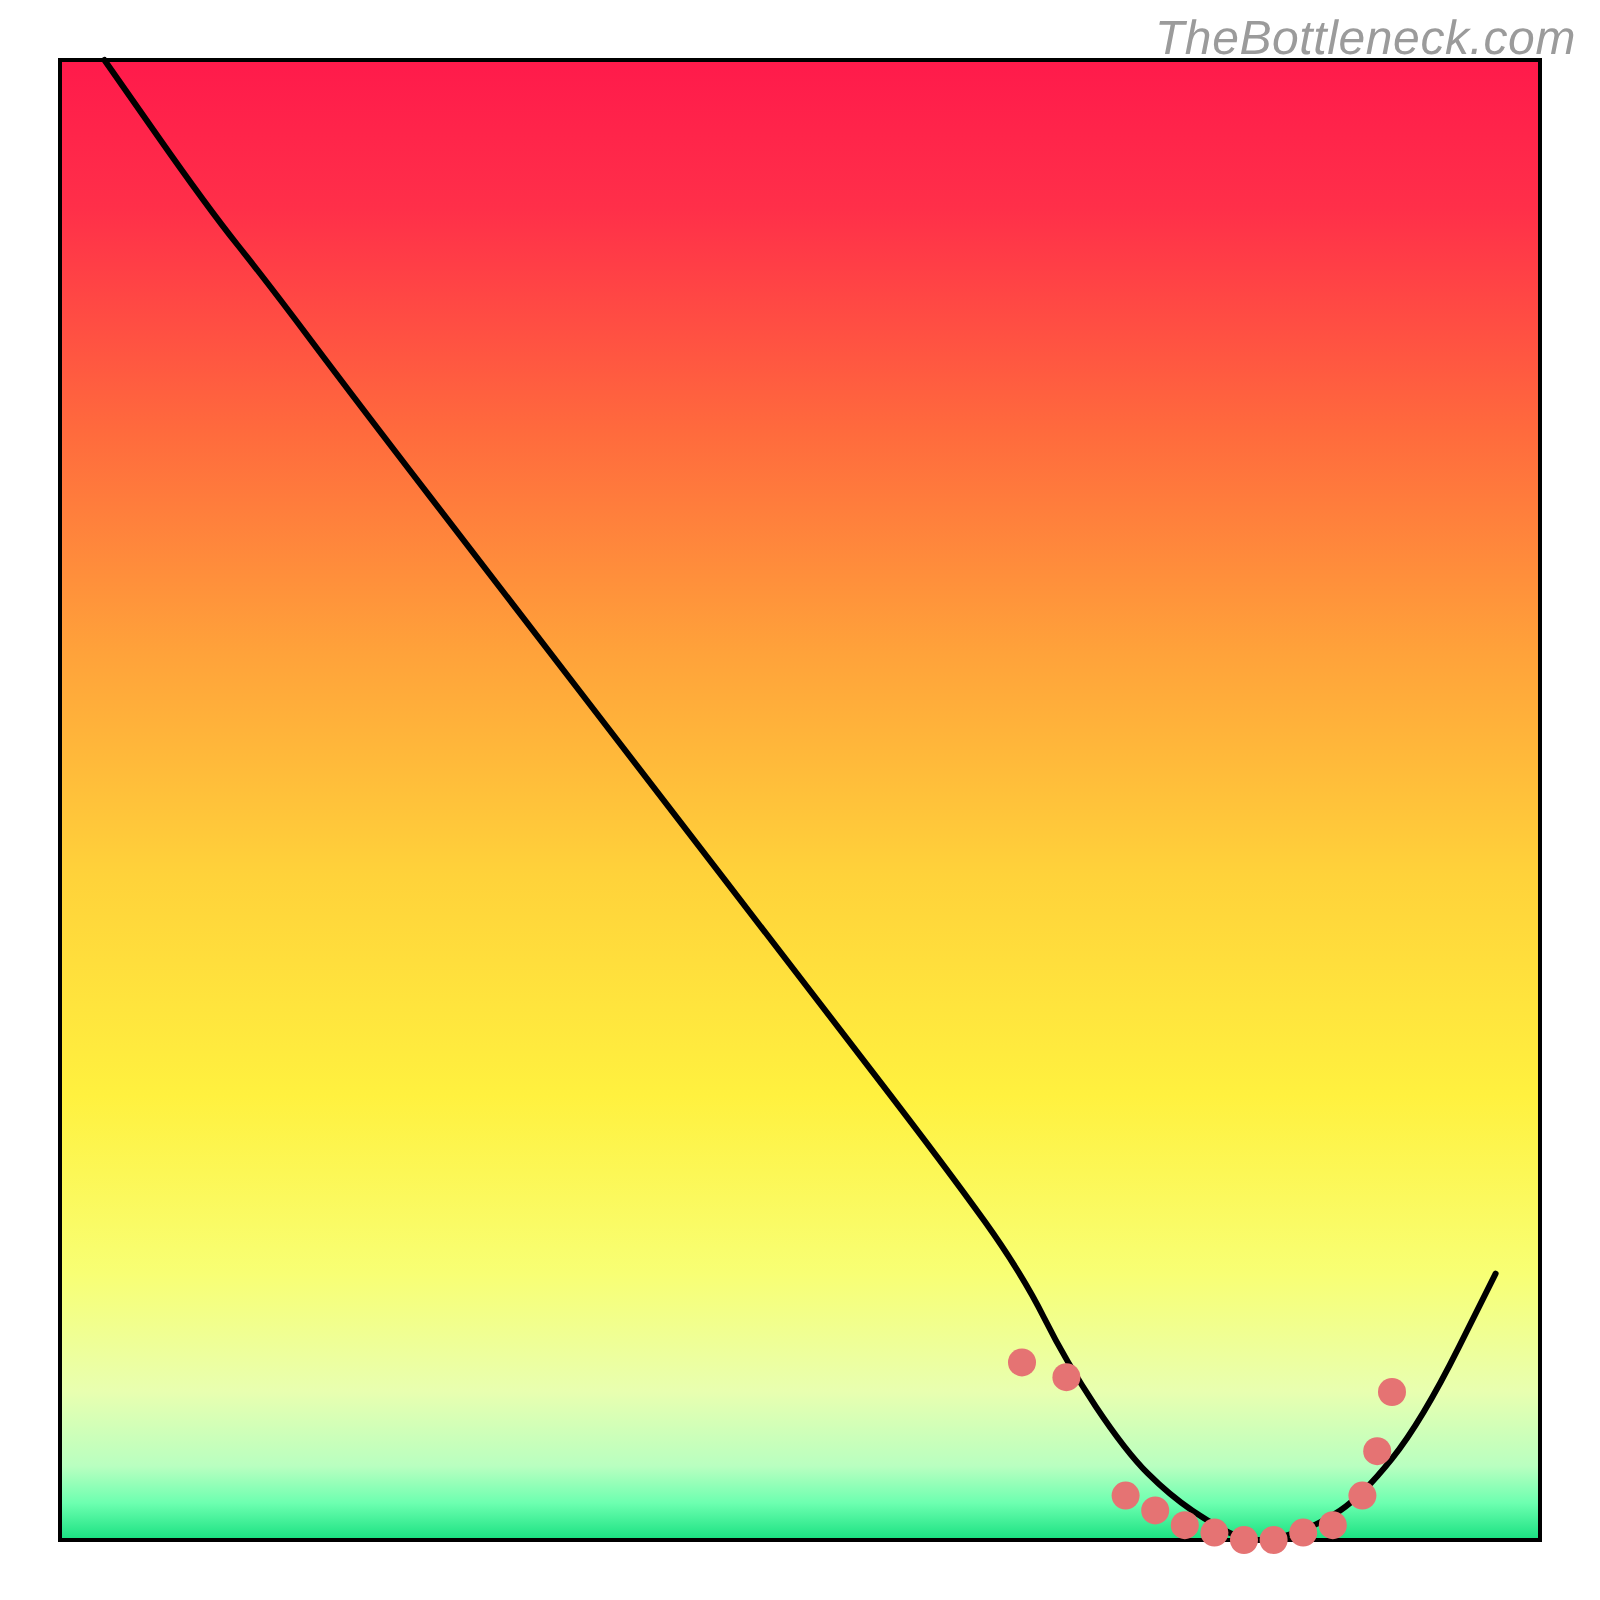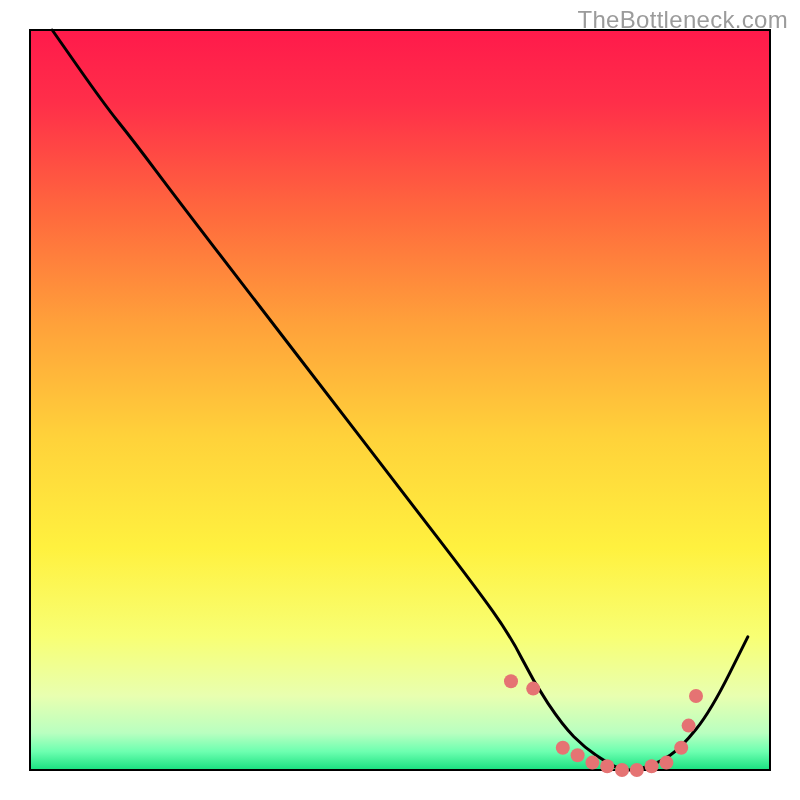--- a/index.html
+++ b/index.html
@@ -9,20 +9,21 @@
     height: 800px;
     overflow: hidden;
     background: #ffffff;
     font-family: Arial, Helvetica, sans-serif;
   }
   .frame {
     position: relative;
     width: 800px;
     height: 677px;
     box-sizing: border-box;
+    font-style: italic;
   }
   .watermark {
     position: absolute;
     top: 6px;
     right: 12px;
     font-size: 24px;
     font-weight: 500;
     color: #9b9b9b;
     letter-spacing: 0.3px;
   }

